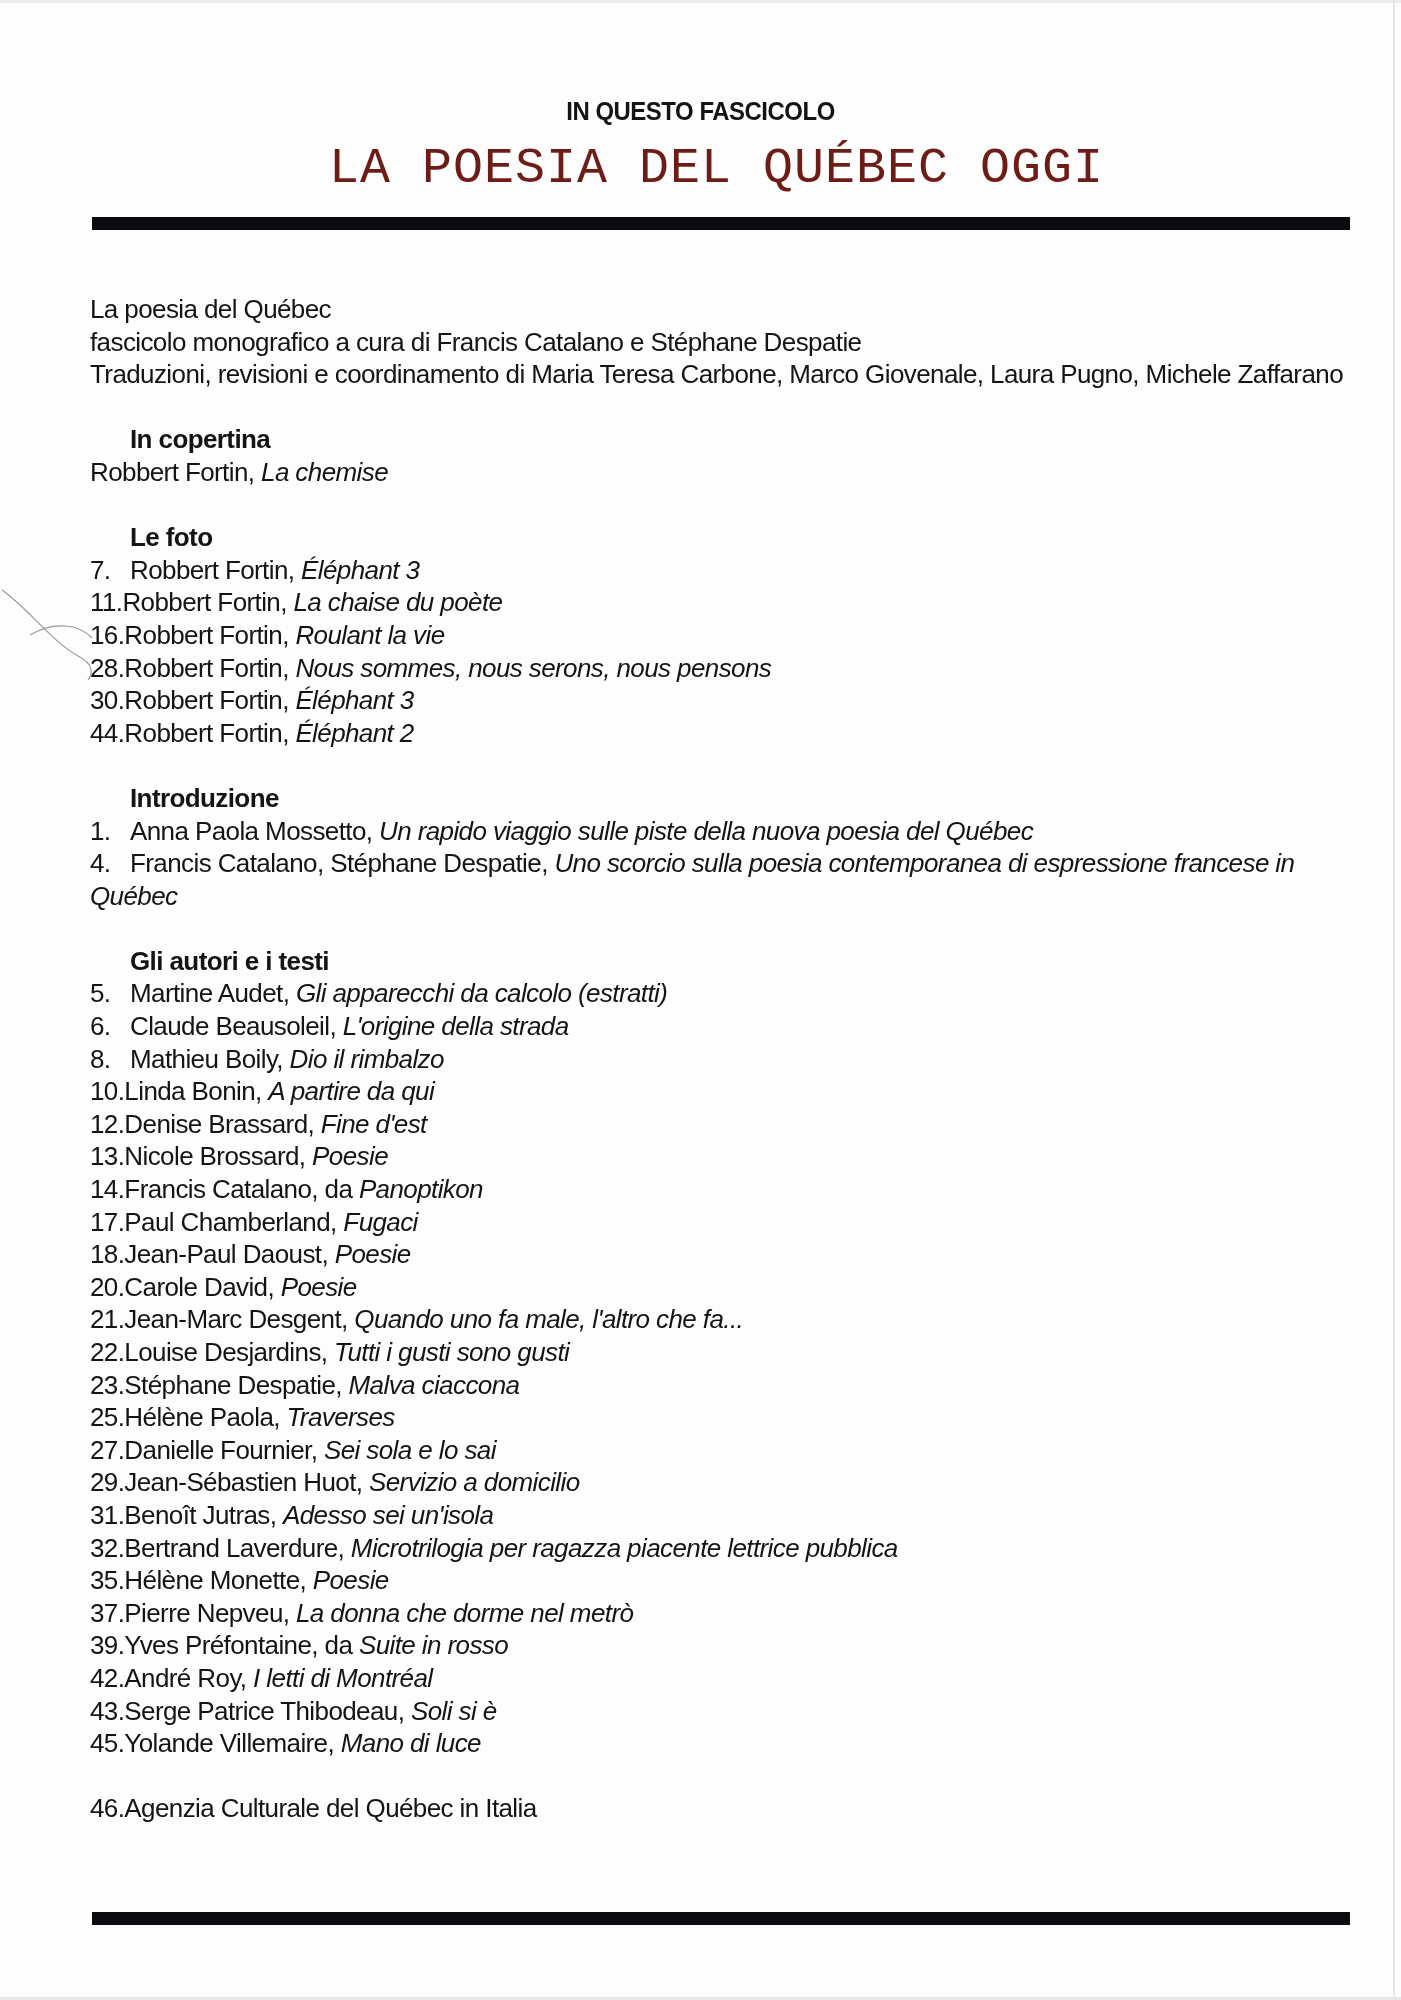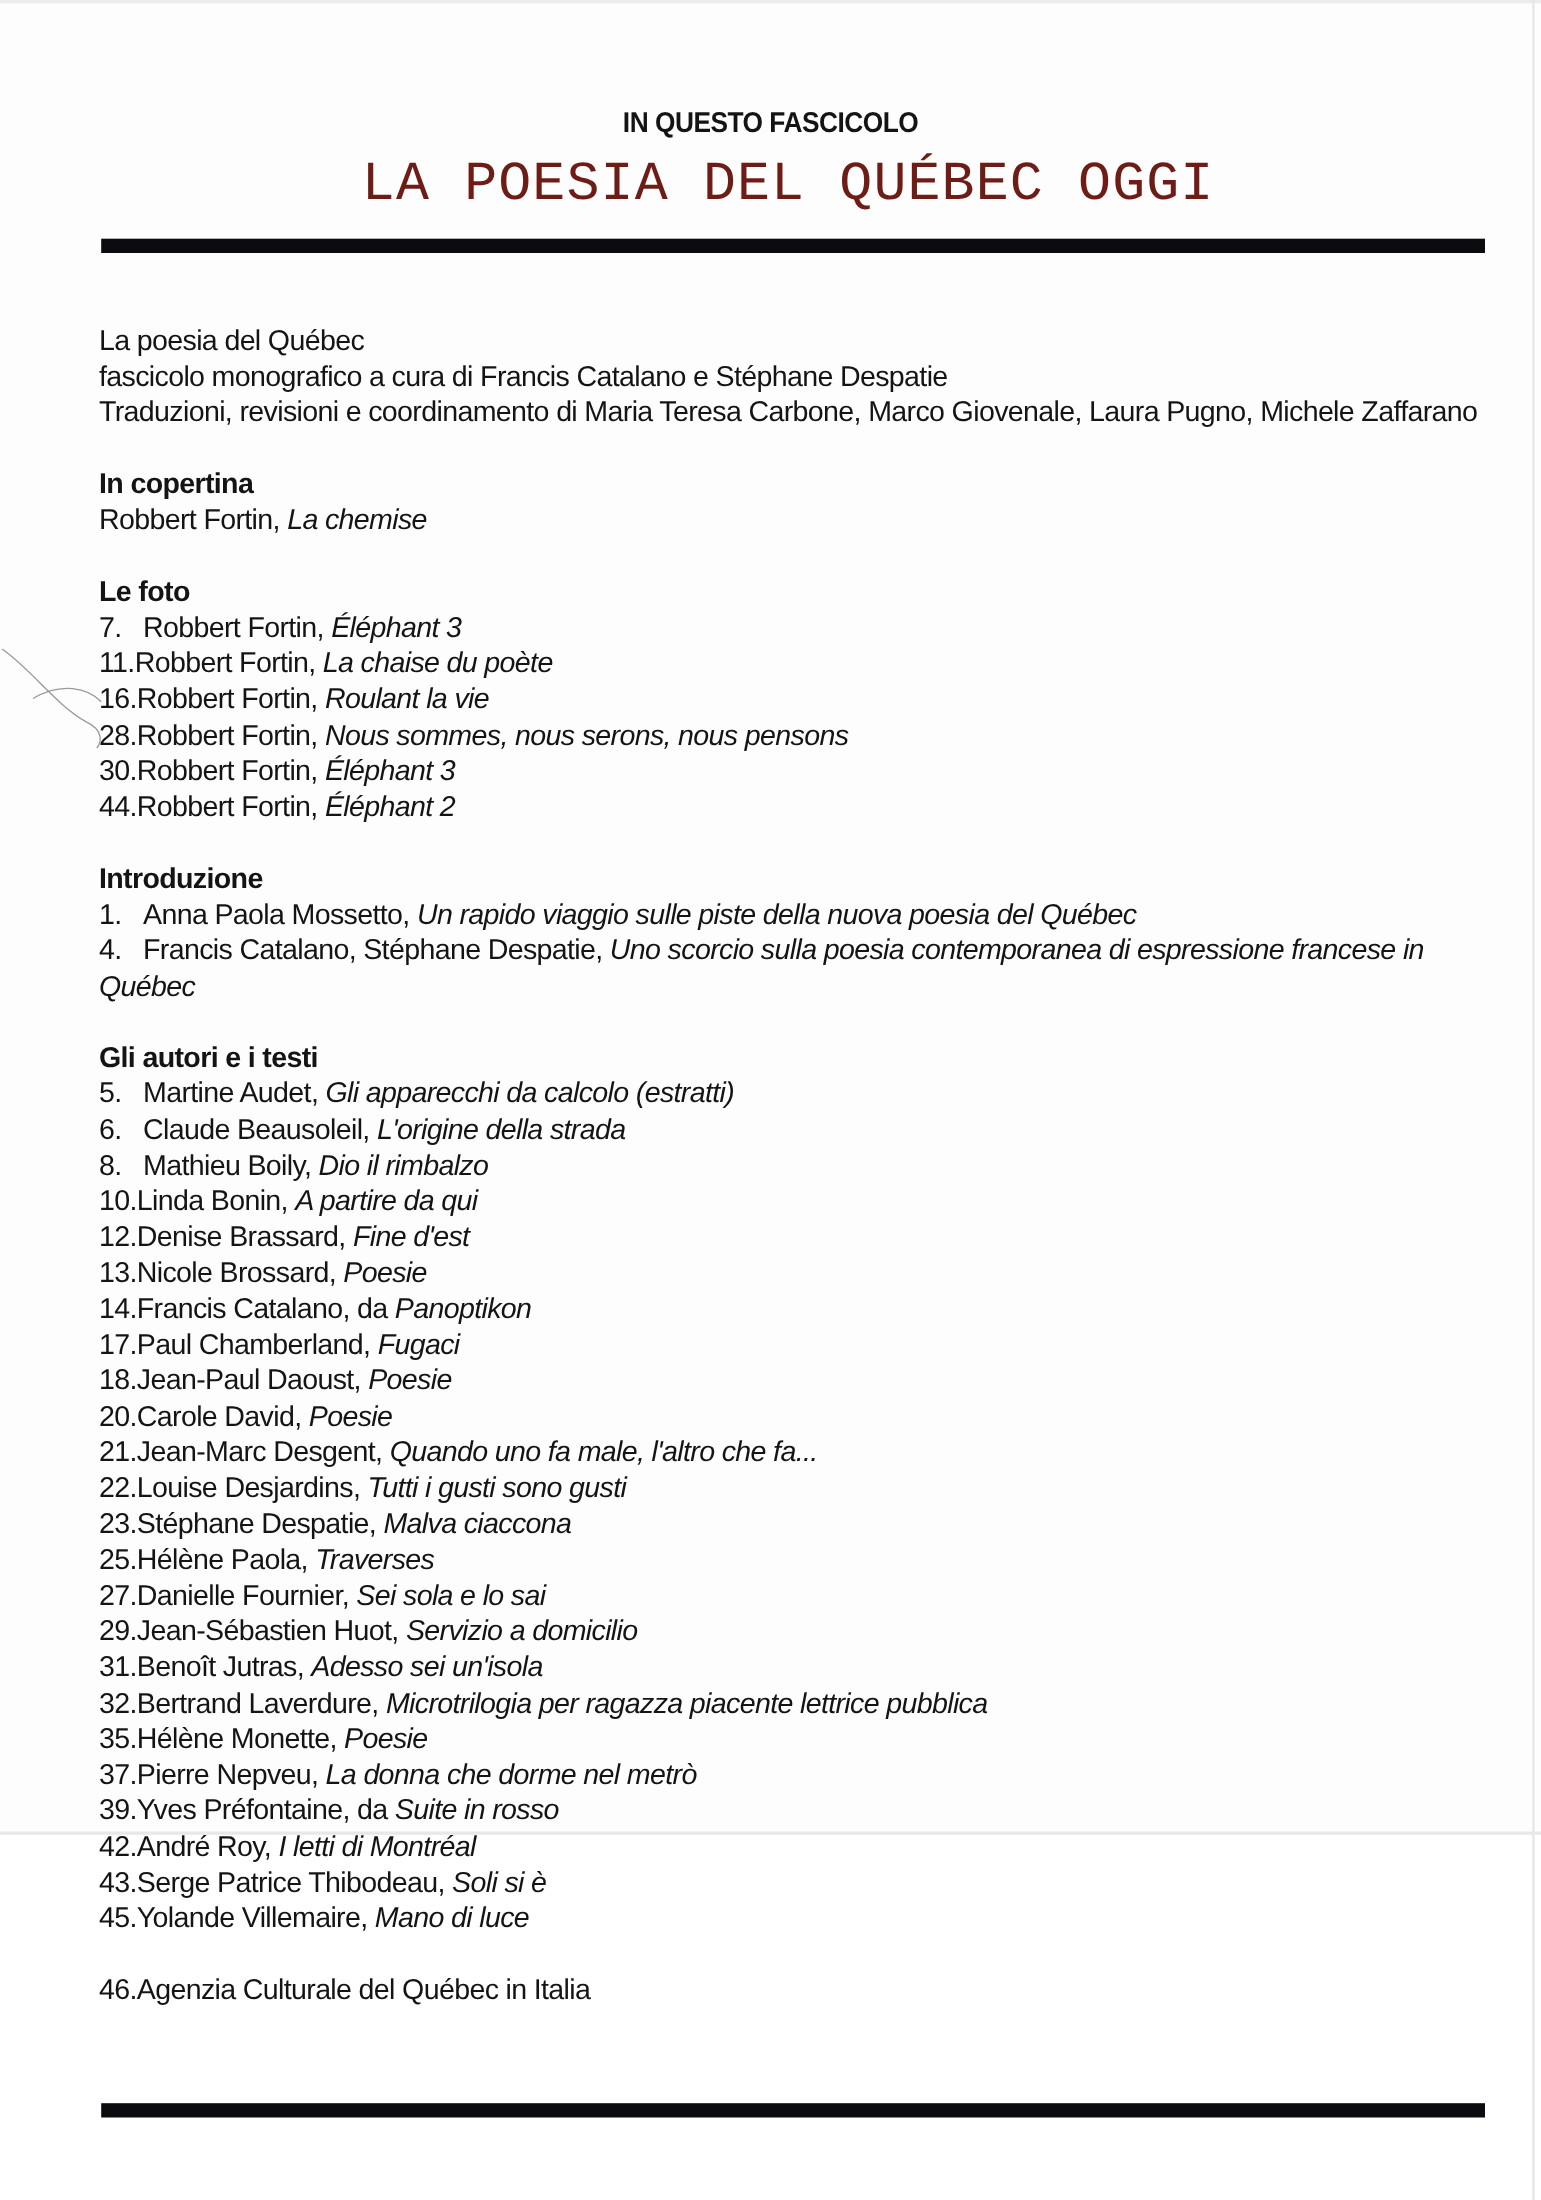--- a/index.html
+++ b/index.html
@@ -1,38 +1,38 @@
 <!DOCTYPE html>
 <html><head>
 <meta charset="utf-8">
 <style>
   html, body { margin: 0; padding: 0; background: #ffffff; }
   body { width: 1401px; height: 2000px; position: relative; overflow: hidden; color: #141414;
          font-family: "Liberation Sans", sans-serif; }
-  .page { position: absolute; left: 0; top: 0; width: 1401px; height: 1668px; background: #fdfdfd; }
+  .page { position: absolute; left: 0; top: 0; width: 1401px; height: 2000px; background: #fdfdfd; }
   .edge-right { position: absolute; right: 6px; top: 0; width: 2px; height: 2000px; background: #e6e6e6; }
   .edge-top { position: absolute; left: 0; top: 0; width: 1401px; height: 3px; background: #ececec; }
   .edge-bottom { position: absolute; left: 0; bottom: 0; width: 1401px; height: 3px; background: #e8e8e8; }
 
   .kicker { position: absolute; top: 96px; left: 0; width: 1401px; text-align: center;
             font-family: "Liberation Sans", sans-serif; font-weight: bold; font-size: 26px;
             letter-spacing: -0.5px; transform: scaleX(0.92); transform-origin: center; }
   .title { position: absolute; top: 140px; left: 0; width: 1401px; text-align: center;
            font-family: Liberation Mono, monospace; font-size: 50px; letter-spacing: 1px;
            color: #6e1c16; padding-left: 16px; }
   .rule { position: absolute; left: 92px; width: 1258px; height: 13px; background: #0c0c10; }
   .rule.top { top: 217px; }
   .rule.bottom { top: 1912px; }
 
   .content { position: absolute; left: 90px; top: 293px; width: 1270px;
              font-size: 26px; line-height: 32.6px; letter-spacing: -0.6px; }
   .content .line { white-space: nowrap; }
   .content .wrapline { white-space: normal; }
   .gap { height: 32.6px; }
-  .heading { font-weight: bold; }
+  .heading { font-weight: bold; margin-left: 40px; }
   .it { font-style: italic; }
   .num { display: inline-block; }
   .num.pad { min-width: 40px; }
 
   .pencil { position: absolute; left: 0; top: 580px; width: 120px; height: 120px; }
 </style>
 </head>
 <body>
 
 <div class="page">

